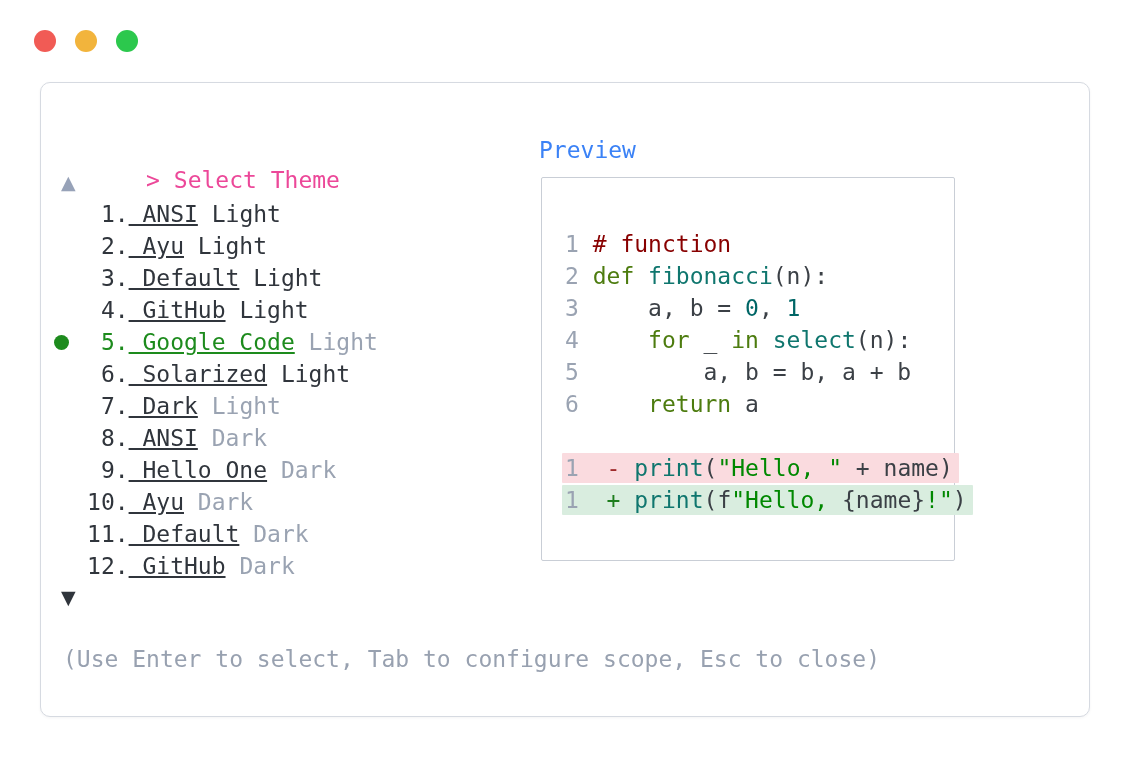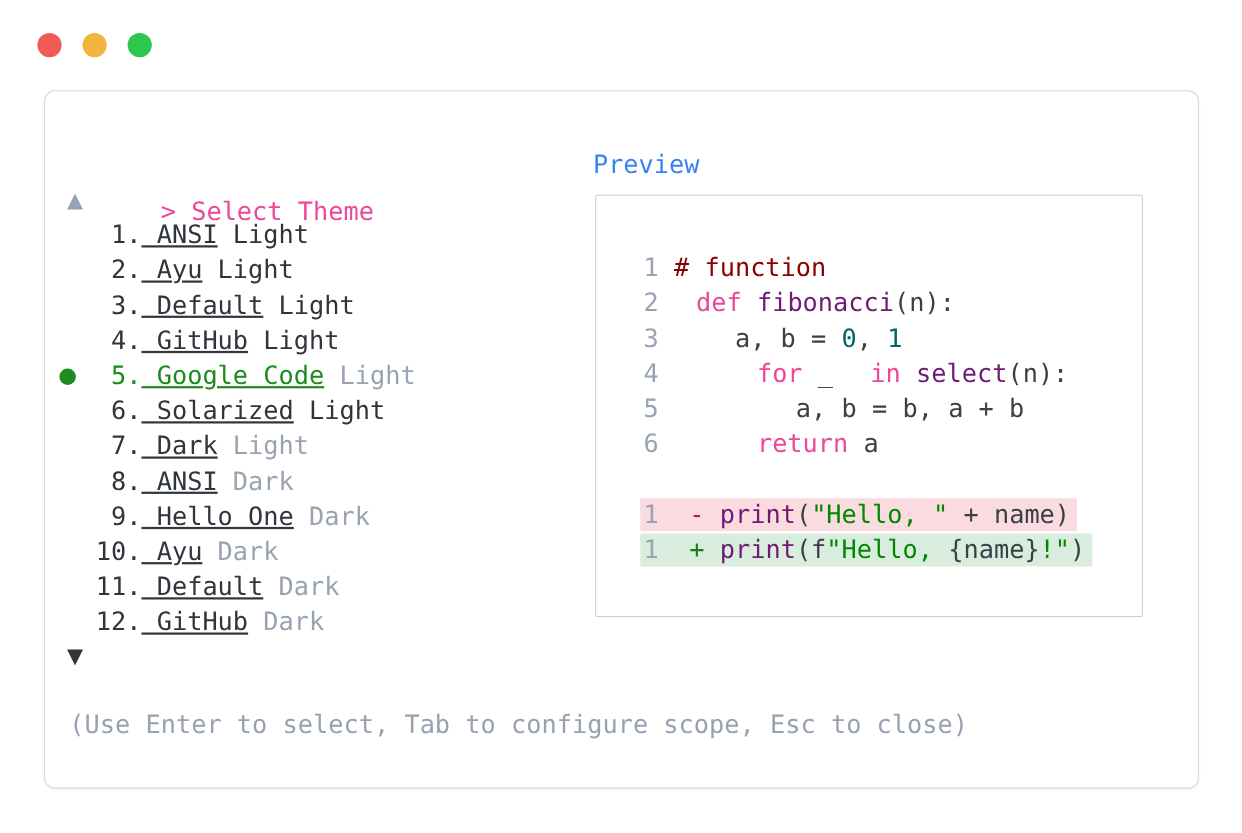--- a/index.html
+++ b/index.html
@@ -15,21 +15,21 @@
   .traffic { position:absolute; left:34px; top:30px; display:flex; gap:19px; }
   .dot-tl { width:22px; height:22px; border-radius:50%; display:inline-block; }
 
   
   .panel {
     position:absolute; left:40px; top:82px; width:1050px; height:635px;
     border:1.5px solid #d6dae1; border-radius:10px; background:#ffffff;
     box-shadow:0 1px 3px rgba(30,40,60,0.05);
   }
 
-  .picker-header { position:absolute; left:22px; top:62px; height:32px; line-height:32px; white-space:pre; color:#ec4899; }
+  .picker-header { position:absolute; left:22px; top:49px; height:32px; line-height:32px; white-space:pre; color:#ec4899; }
   .picker-title { margin-left:13.85px; }
   .scroll-ind {
     position:absolute; left:20px; height:32px; line-height:30px;
     font-family:"DejaVu Sans","Liberation Sans",sans-serif; font-size:19px;
   }
   .scroll-up   { top:84px;  color:#97a2b8; }
   .scroll-down { top:499px; color:#30353c; }
 
   
   .theme-list { position:absolute; left:13px; top:115px; }
@@ -43,36 +43,36 @@
   .t-row .nm { color:#30353c;text-decoration:underline; }
   .t-row .vr { color:#30353c; }
   .t-row .vr.dim { color:#9aa3b2; }
   .t-row.selected .num, .t-row.selected .nm { color:#1d8b1d; }
 
   .help-line { position:absolute; left:22px; top:560px; height:32px; line-height:32px; color:#98a1b0; }
 
   
   .preview-label { position:absolute; left:498px; top:51px; height:32px; line-height:32px; color:#3b82f6; }
   .preview-box {
-    position:absolute; left:500px; top:94px; width:498px; height:384px;
-    border:1.5px solid #c9ced6; border-radius:2px; background:#ffffff;padding-left:20px;
+    position:absolute; left:500px; top:94px; width:414px; height:384px;
+    border:1.5px solid #c9ced6; border-radius:2px; background:#ffffff;
   }
   .code-area { padding:50px 0 0 23px; }
   .code-line { height:32px; line-height:32px; white-space:pre; }
   .blank-line { height:32px; }
   .diff-line { height:32px; line-height:32px; white-space:pre; margin-left:-3px; }
   .diff-bg { display:inline-block; line-height:30px; padding:0 6px 0 3px; border-radius:1px; }
   .diff-bg.removed { background:#fadbdf; }
   .diff-bg.added   { background:#d9eddf; }
 
   
   .ln     { color:#9aa3b2; }
   .sy-pl  { color:#3b4046; }
-  .sy-kw  { color:#ec4899;margin-left:20px; }
-  .sy-ti  { color:#701a75; }
+  .sy-kw  { color:#4d7c0f; }
+  .sy-ti  { color:#0f766e; }
   .sy-str { color:#008800; }
   .sy-num { color:#006666; }
   .sy-com { color:#880000; }
   .sy-del { color:#9e2b2b; }
   .sy-add { color:#1d7d1d; }
 </style>
 </head>
 <body>
 
 <div class="stage">

